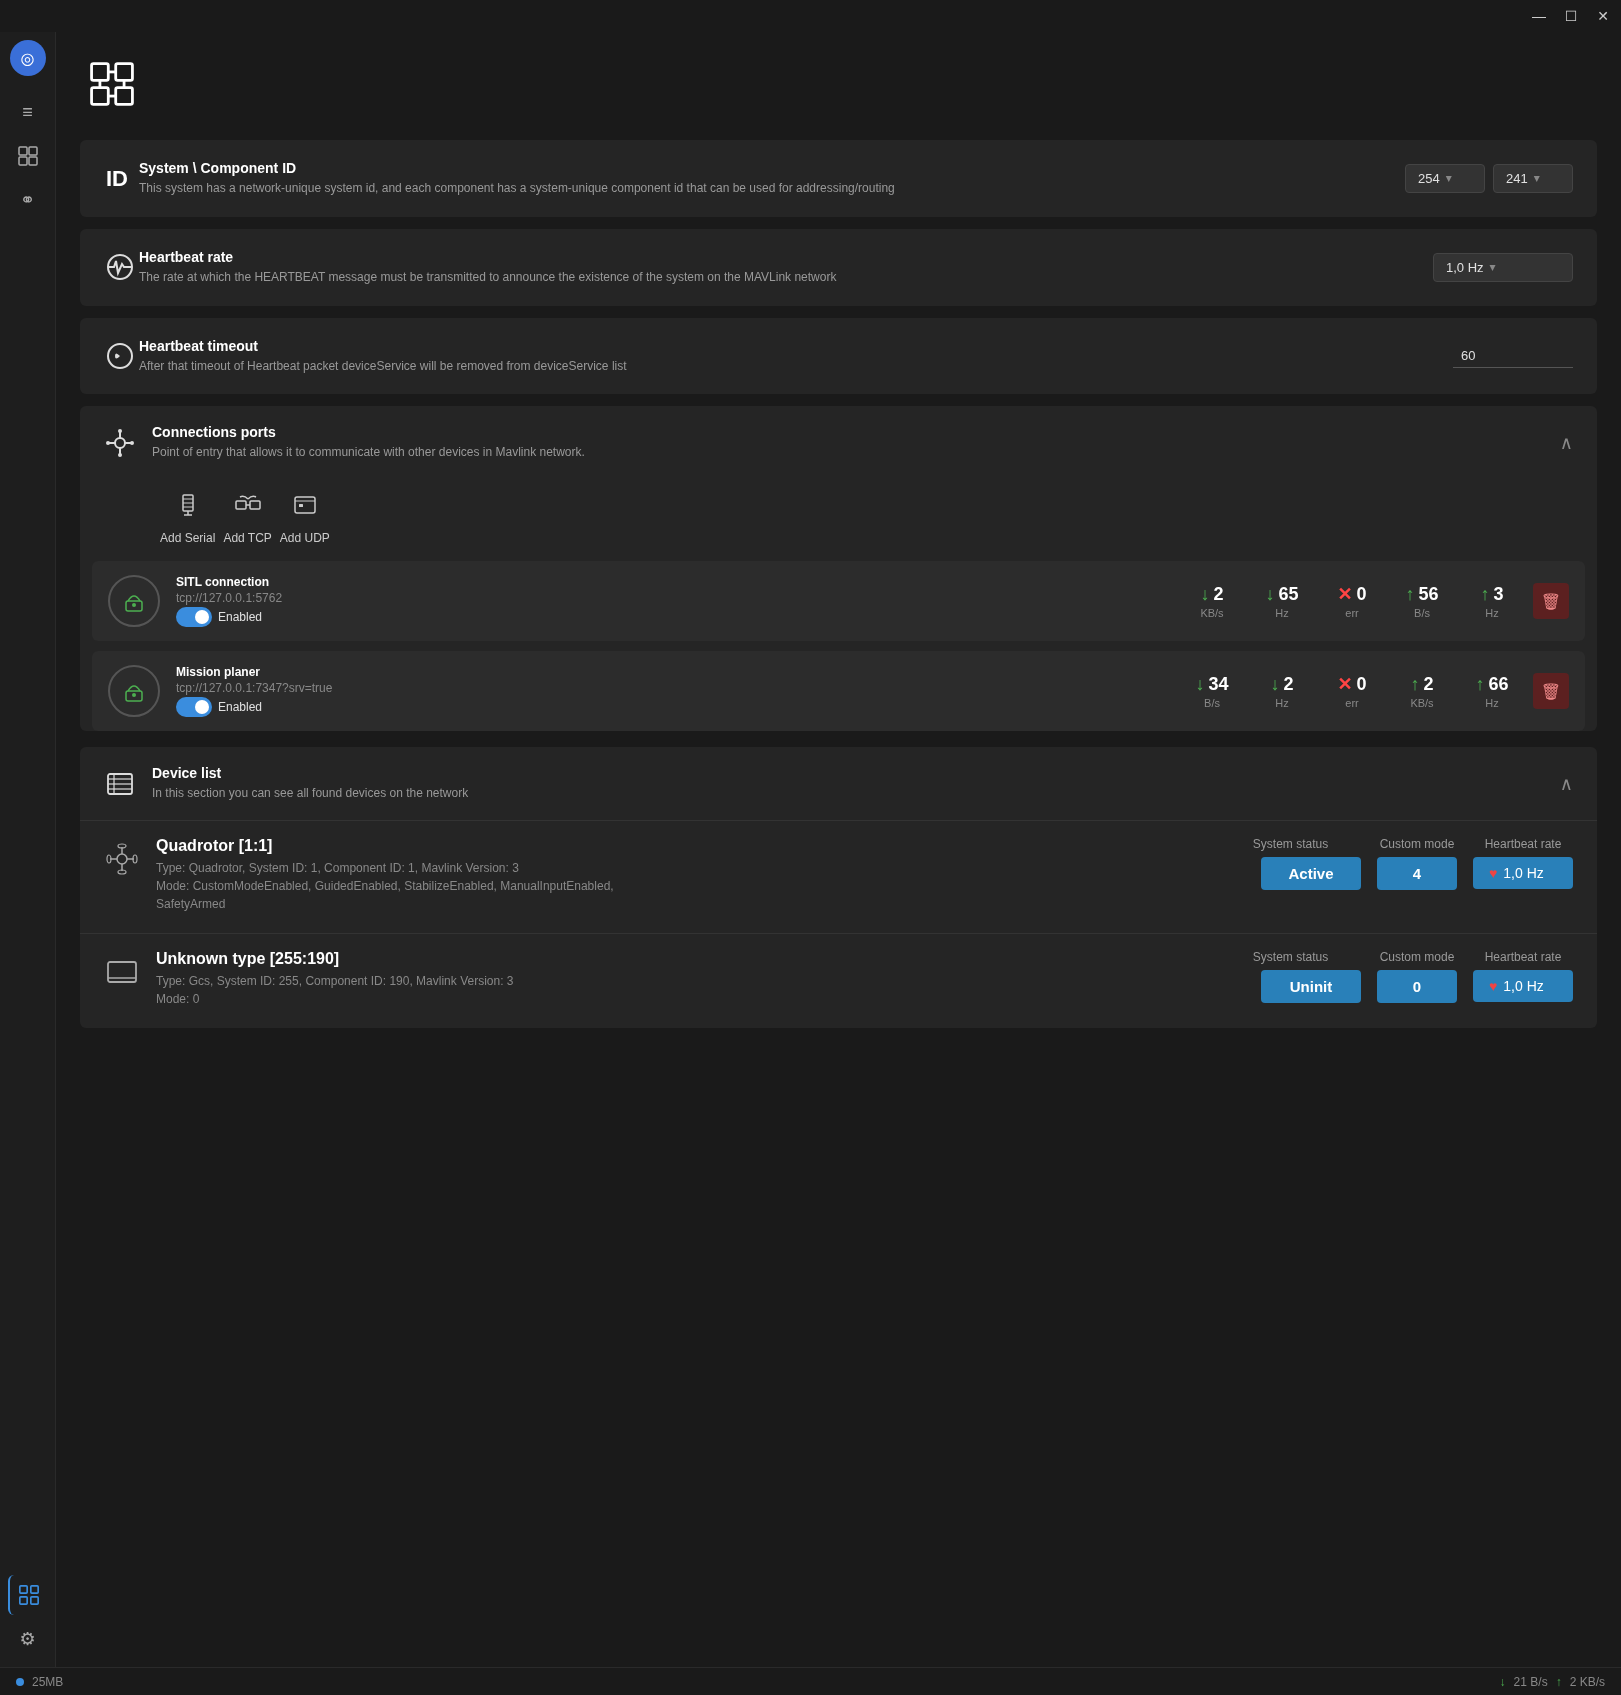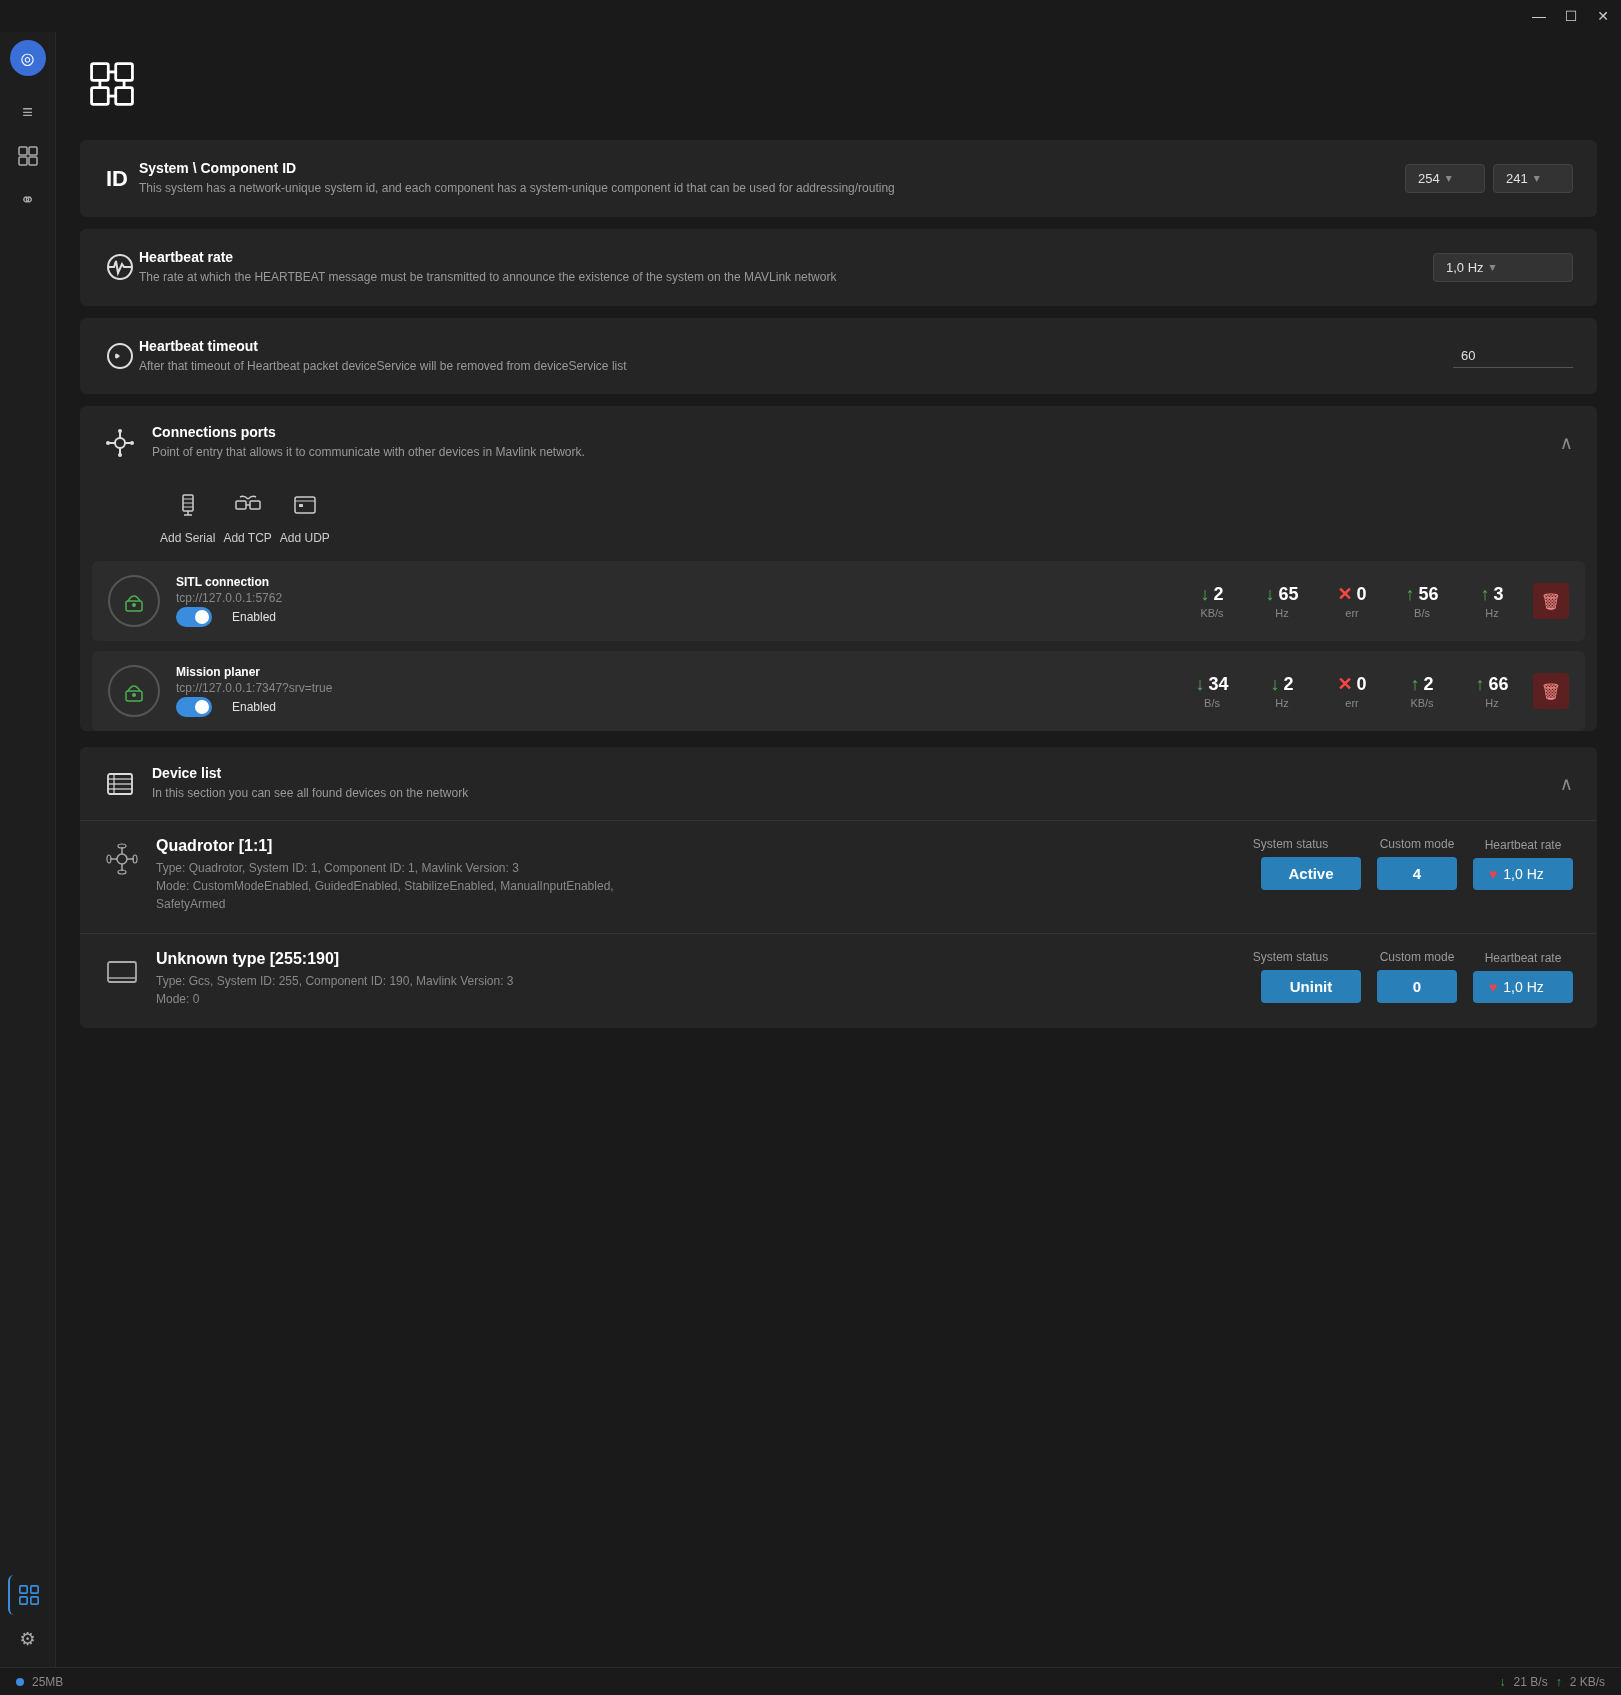--- a/index.html
+++ b/index.html
@@ -161,21 +161,21 @@
     .conn-icon-wrap {
       width: 52px; height: 52px;
       border-radius: 50%;
       border: 2px solid #555;
       display: flex; align-items: center; justify-content: center;
       font-size: 22px; flex-shrink: 0;
     }
     .conn-info { flex: 1; }
     .conn-name { font-size: 12px; font-weight: 600; color: #fff; }
     .conn-url { font-size: 12px; color: #888; margin: 2px 0; }
-    .conn-enabled { display: flex; align-items: center; gap: 20px; font-size: 12px; }
+    .conn-enabled { display: flex; align-items: center; gap: 6px; font-size: 12px; }
     .toggle {
       width: 36px; height: 20px;
       background: #3a8dde;
       border-radius: 10px;
       position: relative;
       cursor: pointer;
     }
     .toggle::after {
       content: '';
       position: absolute;
@@ -222,21 +222,21 @@
       display: flex; align-items: flex-start; gap: 16px;
       border-top: 1px solid #333;
     }
     .device-icon {
       font-size: 24px; color: #aaa; flex-shrink: 0; margin-top: 4px;
     }
     .device-info { flex: 1; }
     .device-name { font-size: 16px; font-weight: 600; color: #fff; margin-bottom: 4px; }
     .device-meta { font-size: 12px; color: #888; line-height: 1.5; }
     .device-stats {
-      display: flex; gap: 16px; align-items: flex-end;
+      display: flex; gap: 16px; align-items: center;
     }
     .device-stat { display: flex; flex-direction: column; align-items: center; gap: 6px; }
     .device-stat-label { font-size: 12px; color: #999; }
     .status-badge {
       background: #2980b9;
       color: #fff;
       border-radius: 4px;
       padding: 8px 24px;
       font-size: 15px;
       font-weight: 600;

